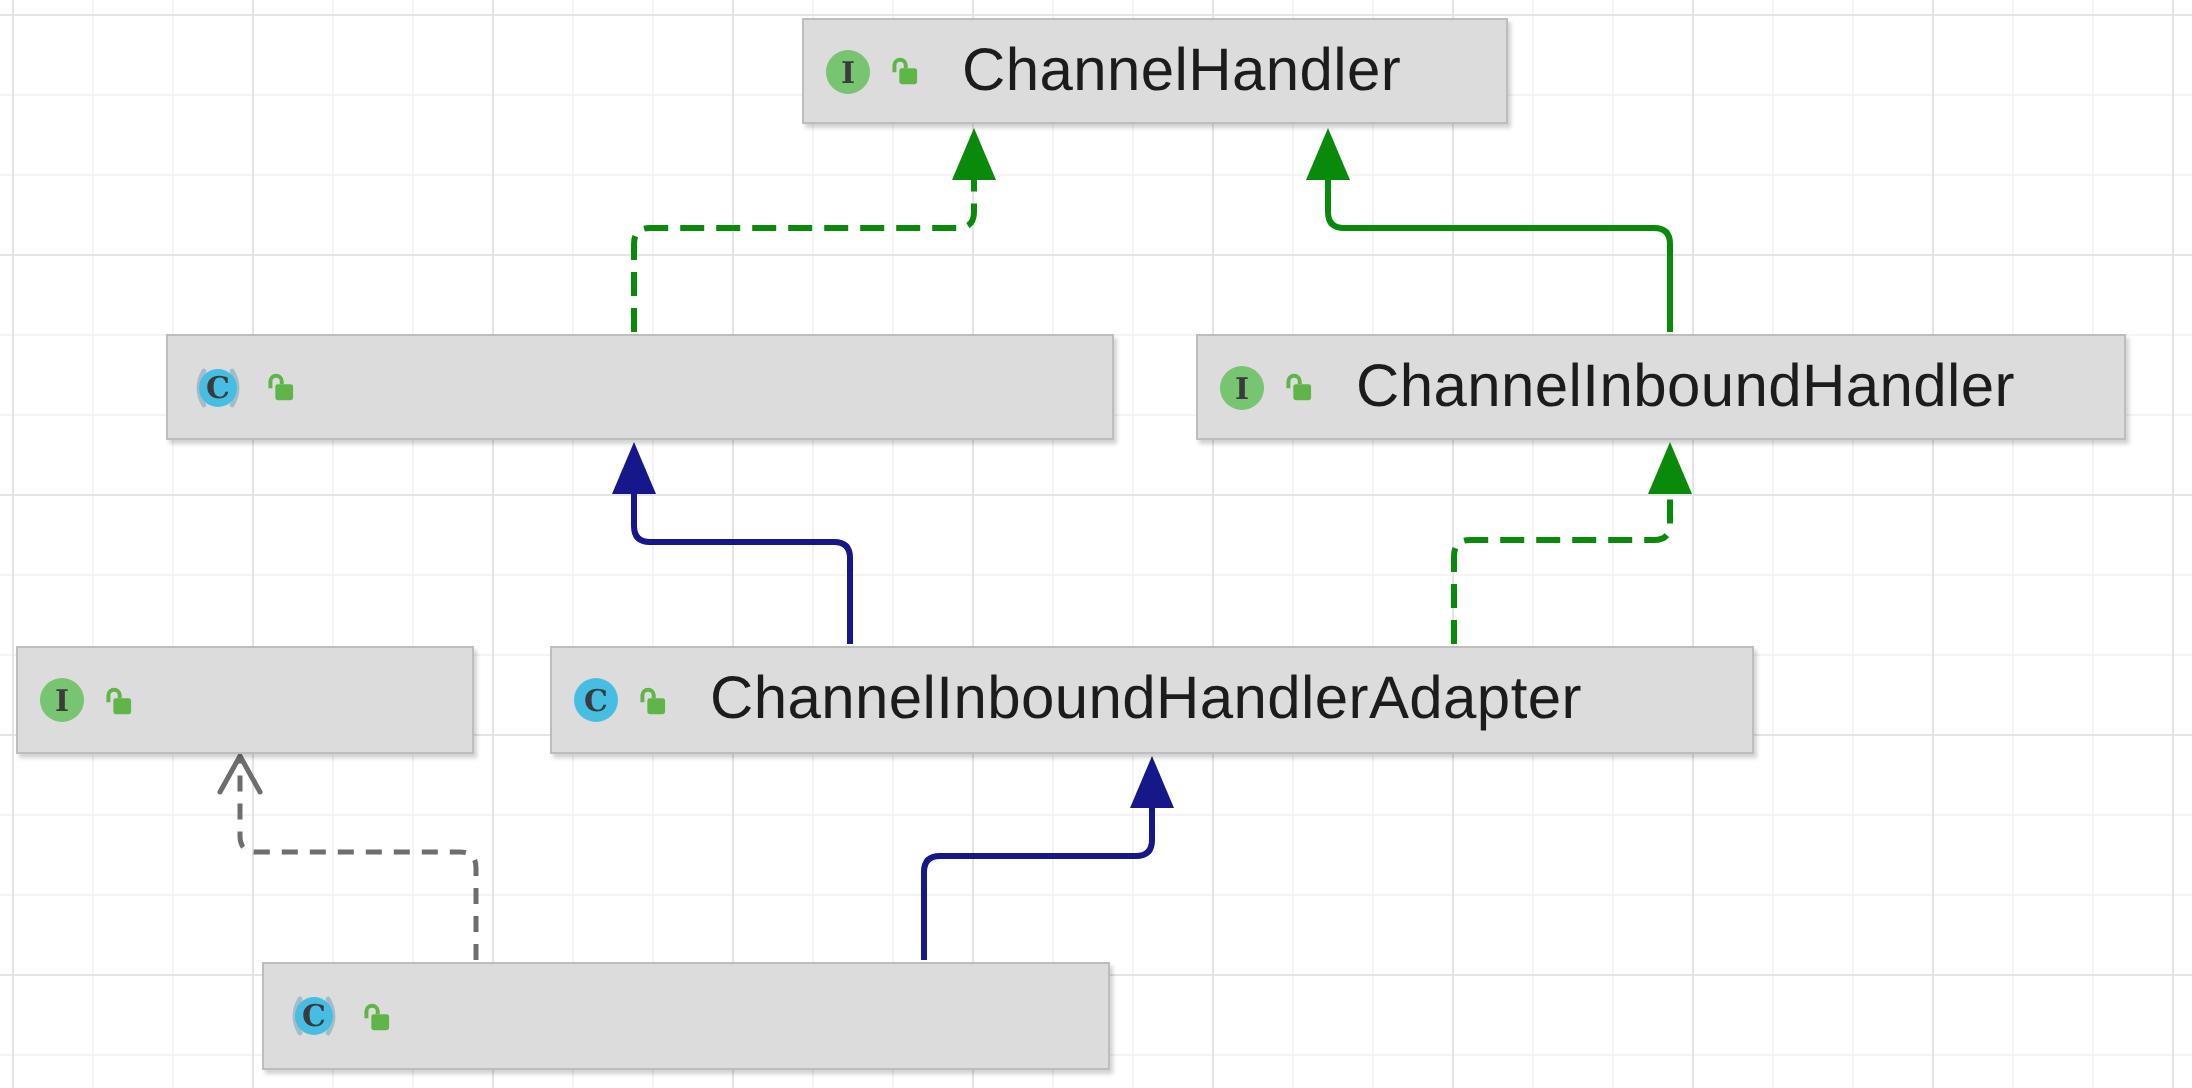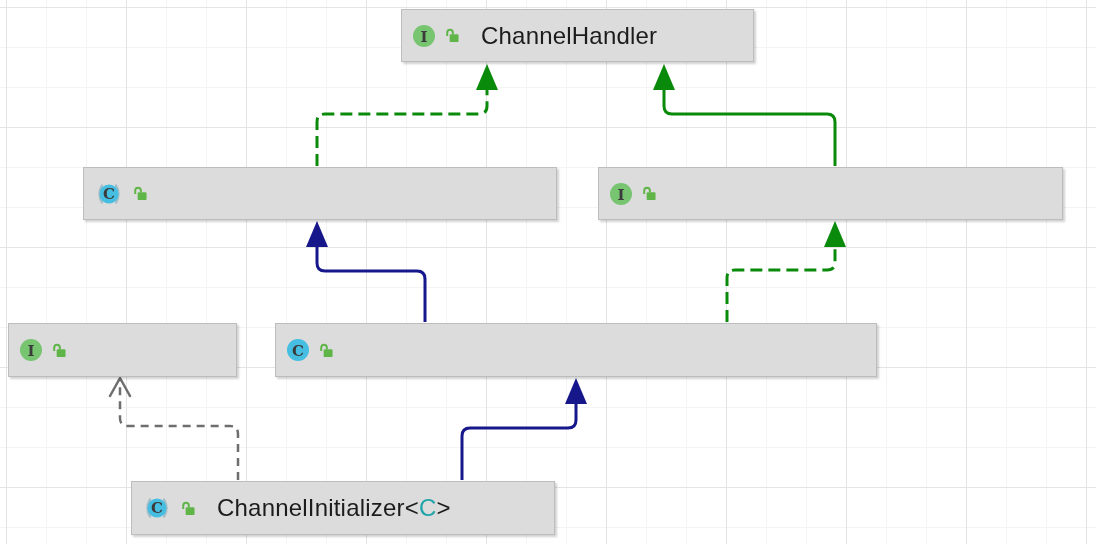--- a/index.html
+++ b/index.html
@@ -23,21 +23,21 @@
     box-sizing:border-box;
     background:#dcdcdc;
     border:1px solid #bdbdbd;
     box-shadow:1.5px 2px 2px rgba(0,0,0,0.18);
     display:flex;
     align-items:center;
     padding-left:10px;
     white-space:nowrap;
   }
   .node .label{
-    font-size:24px;
+    font-size:30px;
     letter-spacing:0.2px;
     color:#1c1c1c;
     margin-left:20px;
   }
   .node .label .gp{  }
   .type-icon{display:inline-flex;align-items:center;}
   .lock{display:inline-flex;align-items:center;margin-left:8px;}
   svg text.glyph{
     font-family:"DejaVu Serif", serif;
     font-weight:600;
@@ -109,20 +109,21 @@
         <circle cx="12" cy="12" r="11" fill="#77c471"></circle>
         <text class="glyph" x="12" y="17.5" text-anchor="middle" fill="#3b3b3b" data-bind="diagram.icon_glyphs.interface">I</text>
       </svg>
     </span>
     <span class="lock">
       <svg width="17" height="17" viewBox="0 0 18 18">
         <path d="M3.4,9.6 L3.4,6 A3,3 0 0 1 9.4,6 L9.4,7.6" fill="none" stroke-width="2.1" stroke="#5fb548"></path>
         <rect x="6" y="7.6" width="9.4" height="8.4" rx="1.3" fill="#5fb548"></rect>
       </svg>
     </span>
+    <span class="label" data-bind="diagram.nodes.2.label">ChannelInboundHandler</span>
   </div>
 
   <div class="node" style="left:8px;top:323px;width:229px;height:54px;">
     <span class="type-icon">
       <svg width="24" height="24" viewBox="0 0 24 24">
         <circle cx="12" cy="12" r="11" fill="#77c471"></circle>
         <text class="glyph" x="12" y="17.5" text-anchor="middle" fill="#3b3b3b" data-bind="diagram.icon_glyphs.interface">I</text>
       </svg>
     </span>
     <span class="lock">
@@ -139,33 +140,33 @@
         <circle cx="12" cy="12" r="11" fill="#45bee2"></circle>
         <text class="glyph" x="12" y="17.5" text-anchor="middle" fill="#3b3b3b" data-bind="diagram.icon_glyphs.class">C</text>
       </svg>
     </span>
     <span class="lock">
       <svg width="17" height="17" viewBox="0 0 18 18">
         <path d="M3.4,9.6 L3.4,6 A3,3 0 0 1 9.4,6 L9.4,7.6" fill="none" stroke-width="2.1" stroke="#5fb548"></path>
         <rect x="6" y="7.6" width="9.4" height="8.4" rx="1.3" fill="#5fb548"></rect>
       </svg>
     </span>
+    <span class="label" data-bind="diagram.nodes.4.label">ChannelInboundHandlerAdapter</span>
   </div>
 
   <div class="node" style="left:131px;top:481px;width:424px;height:54px;">
     <span class="type-icon">
       <svg width="30" height="24" viewBox="0 0 30 24">
         <path d="M8,3.5 Q3,12 8,20.5" fill="none" stroke-width="2.4" stroke-linecap="round" stroke="#a3bdc7"></path>
         <path d="M22,3.5 Q27,12 22,20.5" fill="none" stroke-width="2.4" stroke-linecap="round" stroke="#a3bdc7"></path>
         <circle cx="15" cy="12" r="9.5" fill="#45bee2"></circle>
         <text class="glyph" x="15" y="17" text-anchor="middle" fill="#3b3b3b" data-bind="diagram.icon_glyphs.class">C</text>
       </svg>
     </span>
     <span class="lock">
       <svg width="17" height="17" viewBox="0 0 18 18">
         <path d="M3.4,9.6 L3.4,6 A3,3 0 0 1 9.4,6 L9.4,7.6" fill="none" stroke-width="2.1" stroke="#5fb548"></path>
         <rect x="6" y="7.6" width="9.4" height="8.4" rx="1.3" fill="#5fb548"></rect>
       </svg>
     </span>
-    <span class="label"><span data-bind="diagram.nodes.5.label">ChannelInitializer</span><span data-bind="diagram.nodes.5.generic.open">&lt;</span><span class="gp" data-bind="diagram.nodes.5.generic.param" data-bind-style="color:diagram.colors.generic_param" style="color: rgb(31, 165, 169);">C</span><span data-bind="diagram.nodes.5.generic.close">&gt;</span></span>
   </div>
 
 </div>
 
 </body></html>

